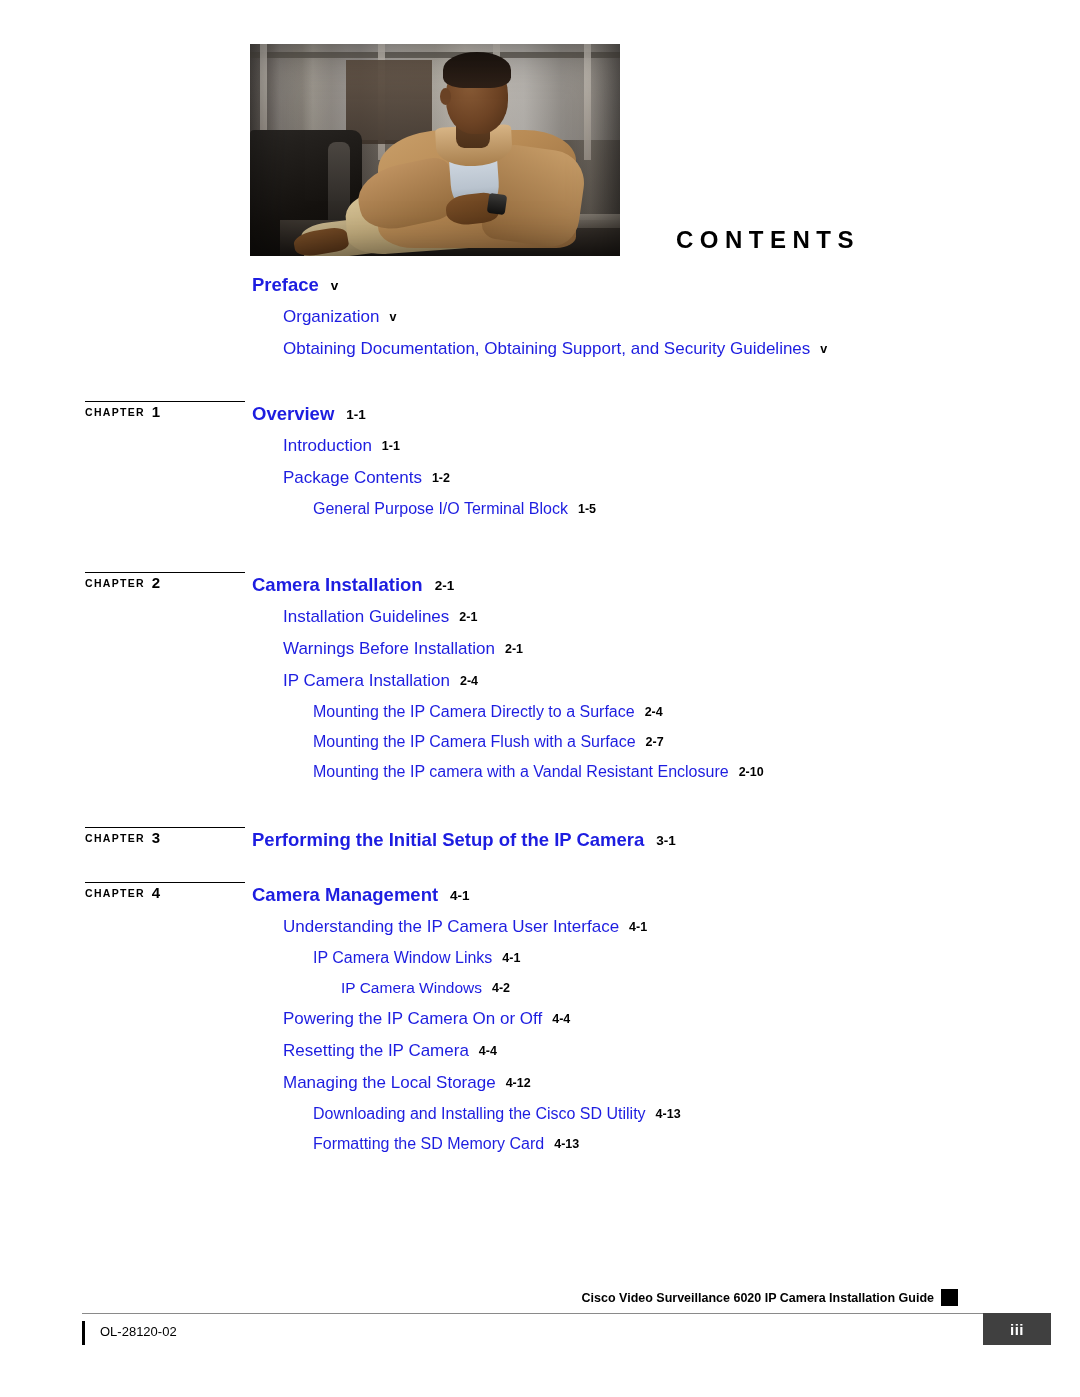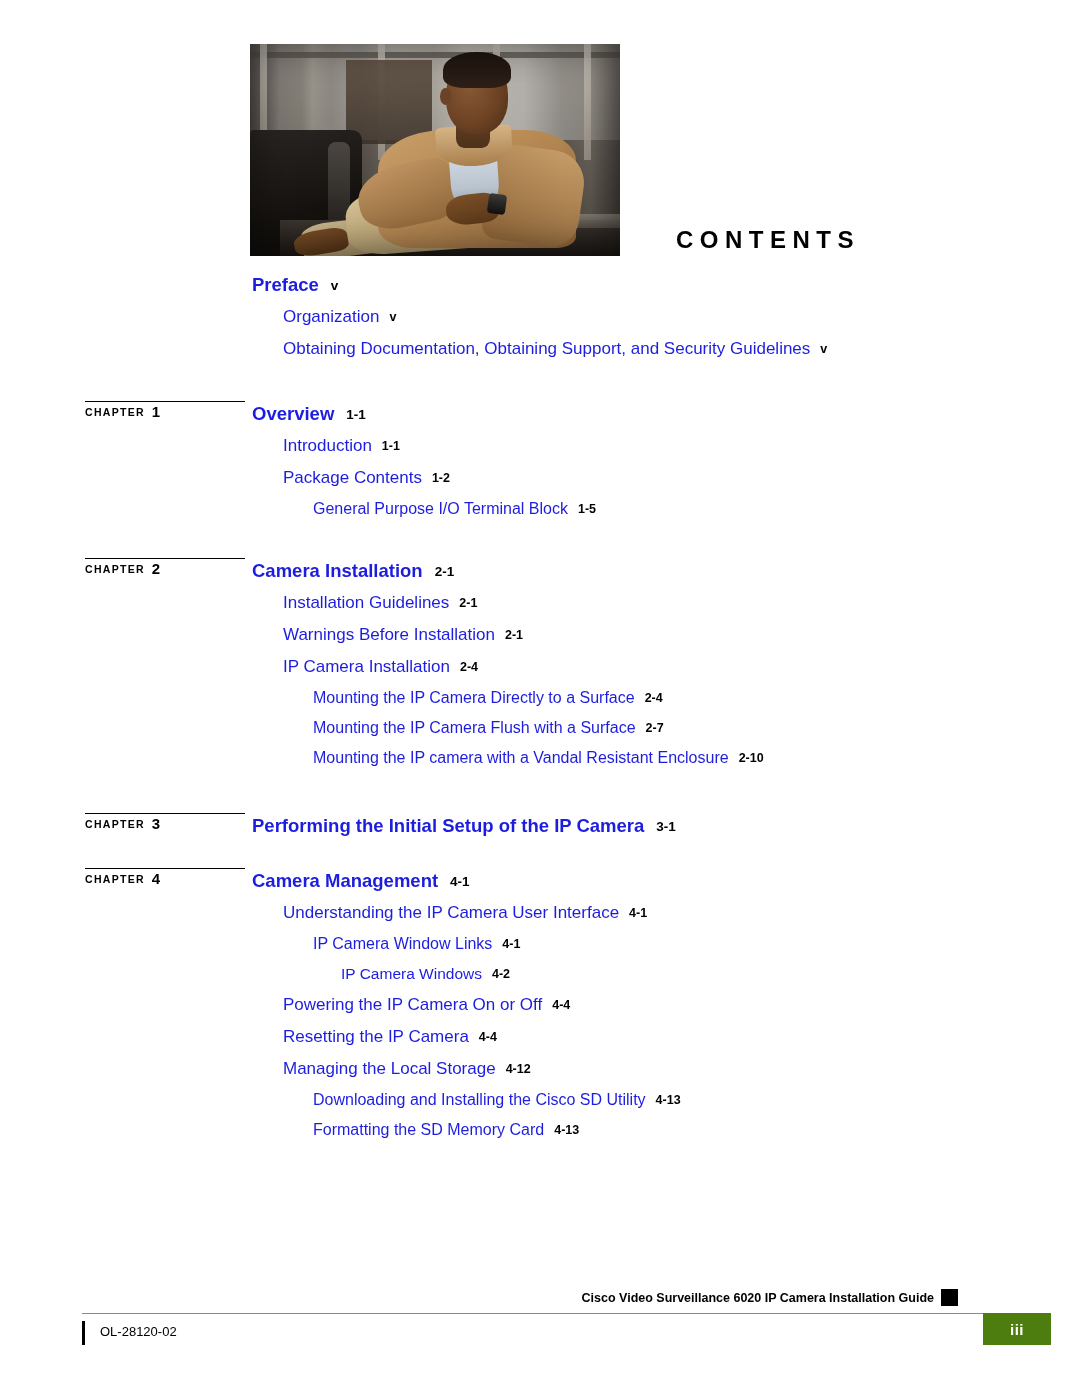--- a/index.html
+++ b/index.html
@@ -322,21 +322,21 @@
     font-size: 13px;
     font-weight: normal;
     color: #000;
   }
   #footer-pagebox {
     position: absolute;
     right: 29px;
     top: 36px;
     width: 68px;
     height: 32px;
-    background: #4d7c0f;
+    background: #404040;
     color: #fff;
     font-size: 15px;
     font-weight: bold;
     display: flex;
     align-items: center;
     justify-content: center;
     letter-spacing: .5px;
   }
 </style>
 </head>
@@ -380,21 +380,21 @@
       <div class="entry lvl2"><span class="t">Organization</span><span class="p">v</span></div>
       <div class="entry lvl2"><span class="t">Obtaining Documentation, Obtaining Support, and Security Guidelines</span><span class="p">v</span></div>
     </div>
     <div class="chapter-block" style="margin-top: 34px;">
       <div class="chapter-tag" style="top: 2px;"><span class="cw">CHAPTER</span><span class="cn">1</span></div>
       <div class="entry lvl1"><span class="t">Overview</span><span class="p">1-1</span></div>
       <div class="entry lvl2"><span class="t">Introduction</span><span class="p">1-1</span></div>
       <div class="entry lvl2"><span class="t">Package Contents</span><span class="p">1-2</span></div>
       <div class="entry lvl3"><span class="t">General Purpose I/O Terminal Block</span><span class="p">1-5</span></div>
     </div>
-    <div class="chapter-block" style="margin-top: 32px;">
+    <div class="chapter-block" style="margin-top: 46px;">
       <div class="chapter-tag" style="top: 2px;"><span class="cw">CHAPTER</span><span class="cn">2</span></div>
       <div class="entry lvl1"><span class="t">Camera Installation</span><span class="p">2-1</span></div>
       <div class="entry lvl2"><span class="t">Installation Guidelines</span><span class="p">2-1</span></div>
       <div class="entry lvl2"><span class="t">Warnings Before Installation</span><span class="p">2-1</span></div>
       <div class="entry lvl2"><span class="t">IP Camera Installation</span><span class="p">2-4</span></div>
       <div class="entry lvl3"><span class="t">Mounting the IP Camera Directly to a Surface</span><span class="p">2-4</span></div>
       <div class="entry lvl3"><span class="t">Mounting the IP Camera Flush with a Surface</span><span class="p">2-7</span></div>
       <div class="entry lvl3"><span class="t">Mounting the IP camera with a Vandal Resistant Enclosure</span><span class="p">2-10</span></div>
     </div>
     <div class="chapter-block" style="margin-top: 38px;">

